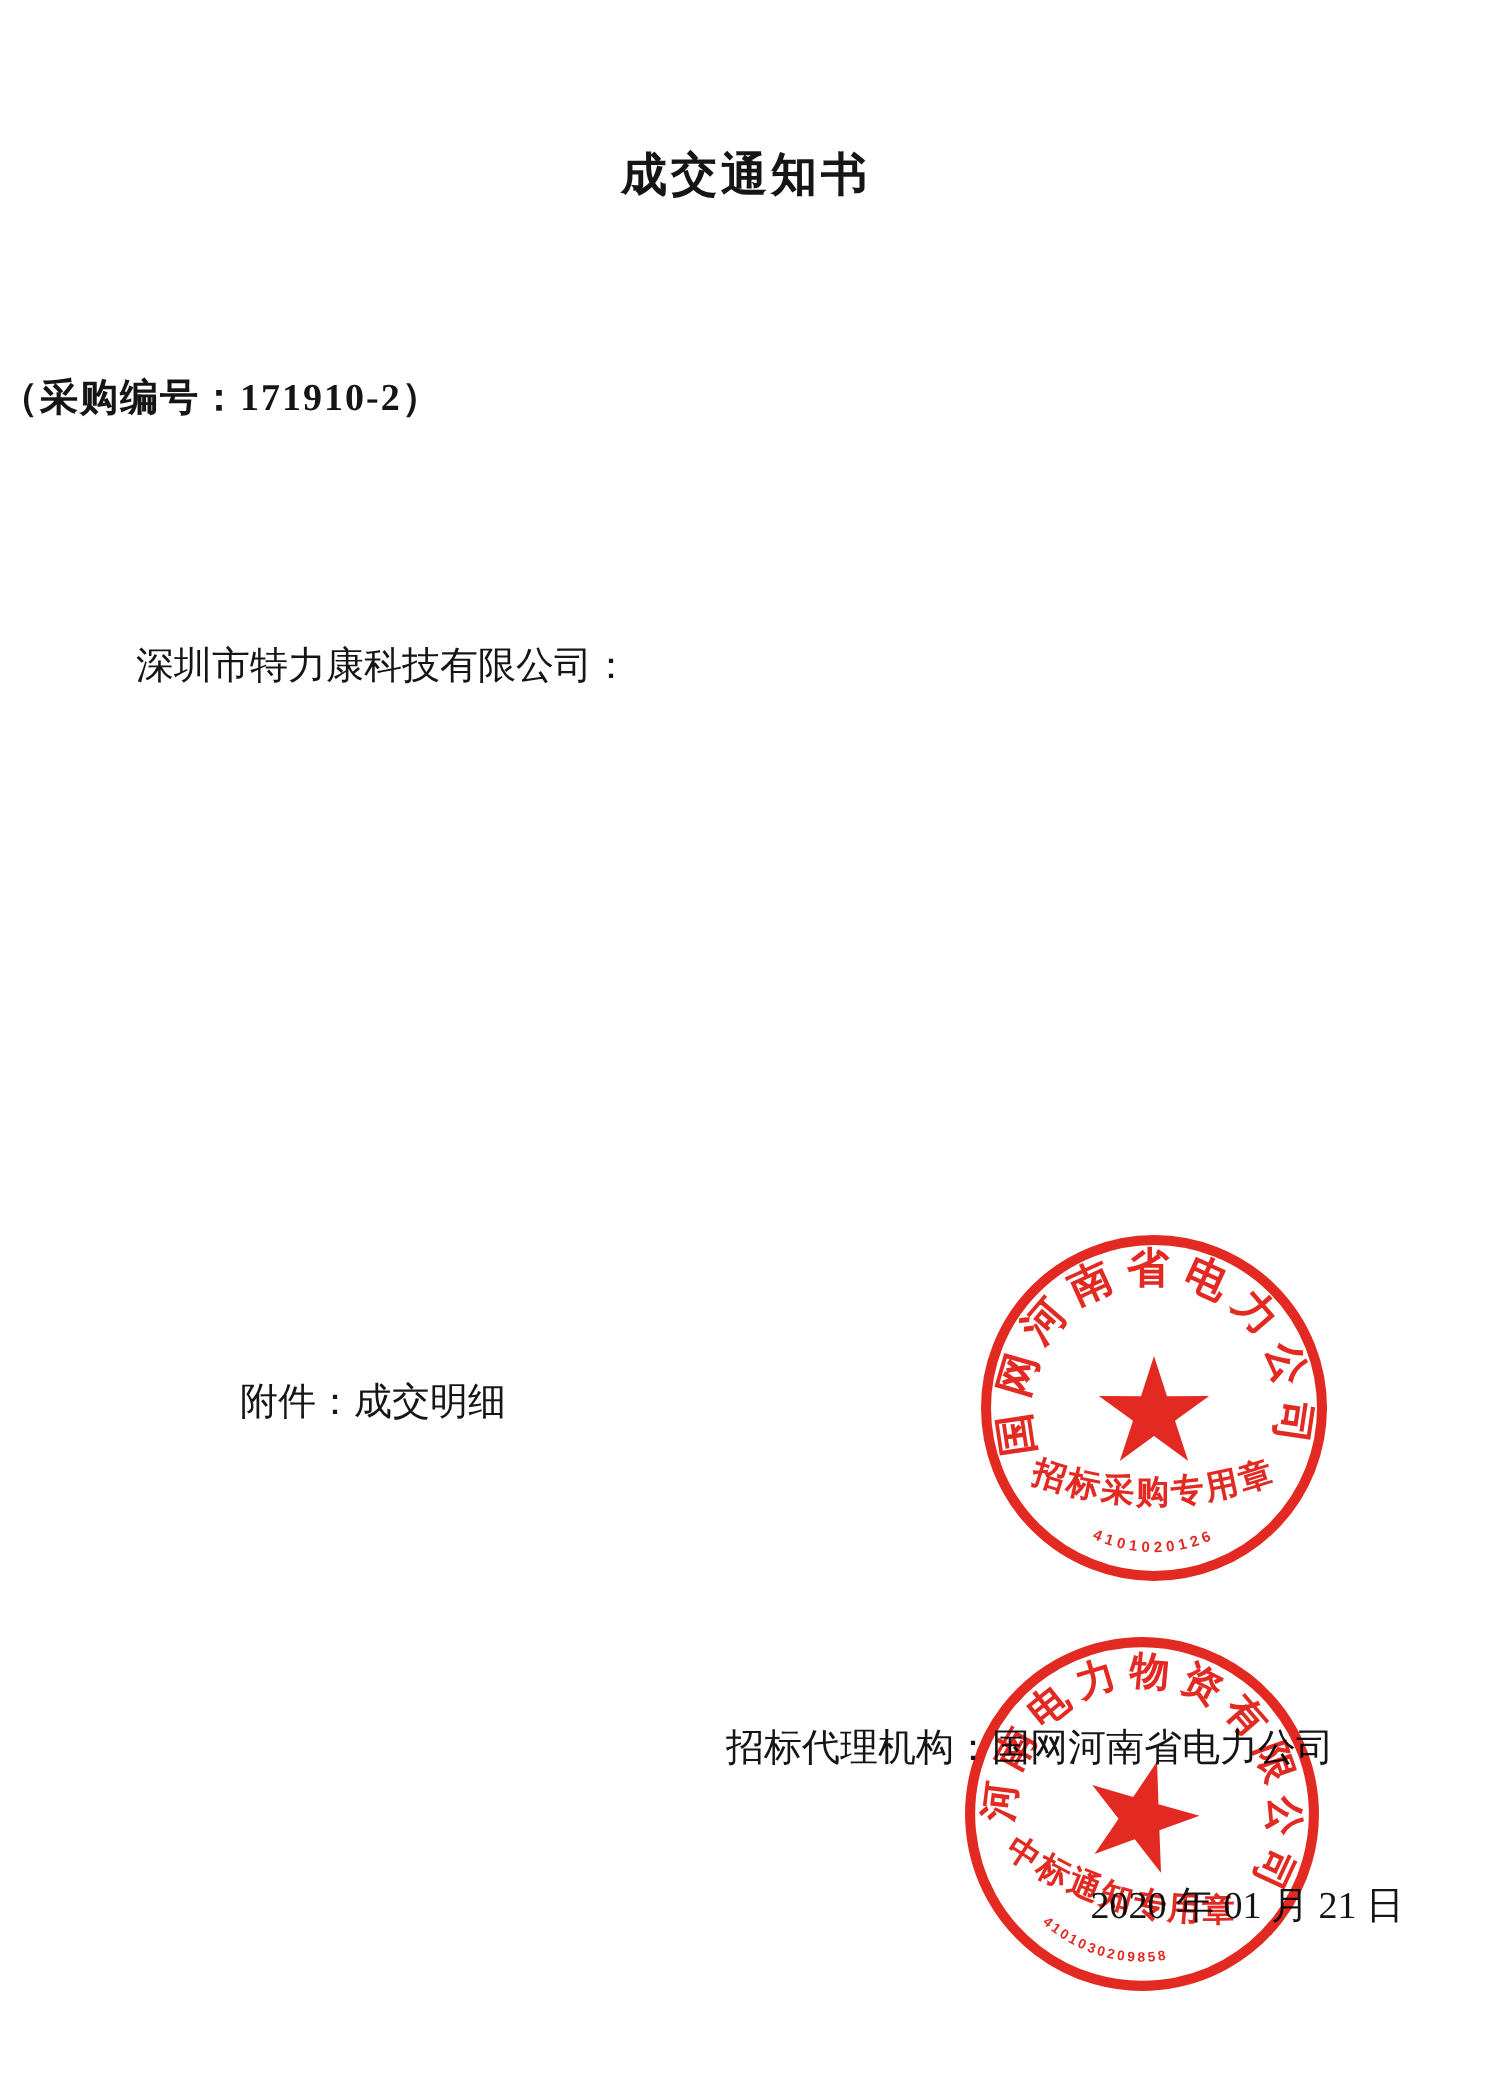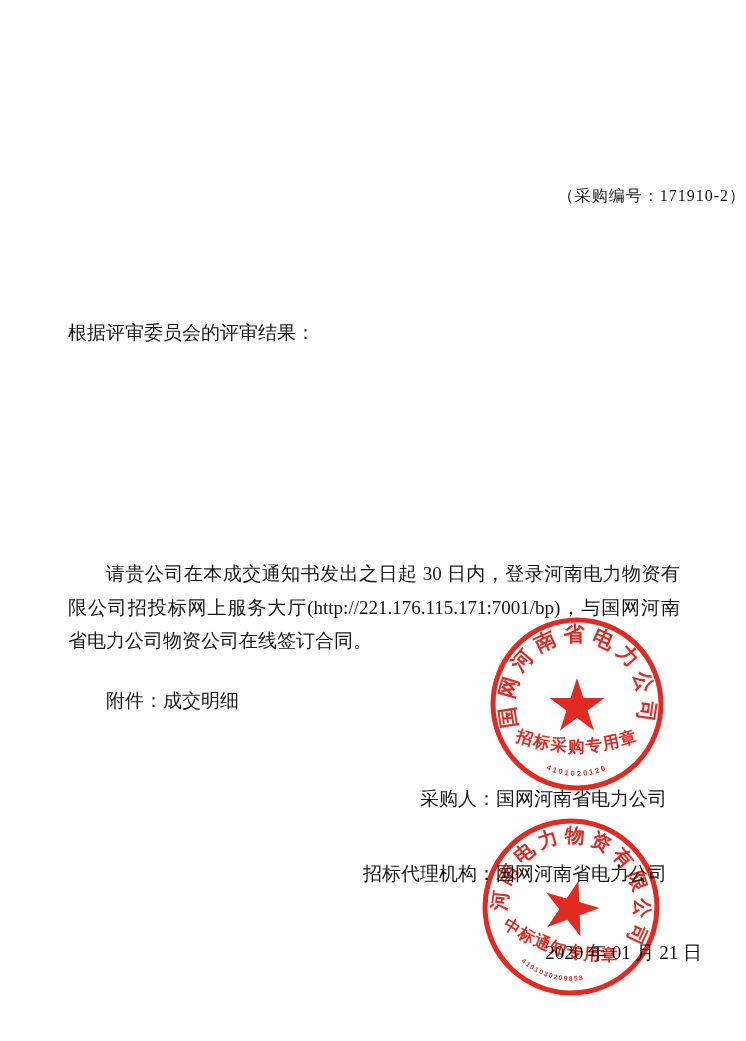--- a/index.html
+++ b/index.html
@@ -6,60 +6,59 @@
   .page {
     position:relative; width:746px; height:1041px; background:#ffffff;
     font-family:"Liberation Serif", serif; color:#151515; overflow:hidden;
   }
   .title {
     position:absolute; top:72px; left:0; width:100%; text-align:center;
     font-family:"Liberation Sans", sans-serif; font-weight:bold;
     font-size:23px; letter-spacing:2px;
   }
   .subtitle {
-    position:absolute; top:186px; left:0; width:100%; text-align:right;
-    font-size:16px; letter-spacing:1px;
+    position:absolute; top:186px; left:0; width:100%; text-align:left;
+    font-size:19px; letter-spacing:1px;font-weight:bold;
   }
   .addressee { position:absolute; top:320px; left:68px; font-size:19px; }
   .para {
     position:absolute; left:68px; width:612px; font-size:19px;
     line-height:33.5px; text-align:justify; text-indent:38px;
   }
   #para1 { top:406px; }
   #para2 { top:557px; }
   .redacted {
     filter: blur(3px); color:#8a8a8a; letter-spacing:1px;
     margin:0 6px; font-size:17px;
   }
-  .attachment { position:absolute; top:688px; left:106px; font-size:19px; }
+  .attachment { position:absolute; top:688px; left:120px; font-size:19px; }
   .sig { position:absolute; font-size:19px; white-space:nowrap; }
   #purchaser-line { top:786px; right:79px; }
   #agency-line    { top:861px; right:79px; }
   #date-line      { top:940px; right:44px; }
   .stamp { position:absolute; mix-blend-mode:multiply; pointer-events:none; }
   #stamp1 { left:489px; top:616px; width:176px; height:176px; }
   #stamp2 { left:480px; top:816px; width:182px; height:182px; }
   .seal-text { font-family:"Liberation Sans", sans-serif; font-weight:bold; }
 </style>
 </head>
 <body>
 
 <div class="page">
 
+  <div class="title">成交通知书</div>
 
   <div class="subtitle">（采购编号：171910-2）</div>
 
-  <div class="addressee">根据评审委员会的评审结果：</div>
+  <div class="addressee">深圳市特力康科技有限公司：</div>
 
 
-  <div class="para" id="para2">请贵公司在本成交通知书发出之日起 30 日内，登录河南电力物资有限公司招投标网上服务大厅(http://221.176.115.171:7001/bp)，与国网河南省电力公司物资公司在线签订合同。</div>
 
   <div class="attachment">附件：成交明细</div>
 
-  <div class="sig" id="purchaser-line">采购人：国网河南省电力公司</div>
 
   <div class="sig" id="agency-line">招标代理机构：国网河南省电力公司</div>
 
   <div class="sig" id="date-line">2020 年 01 月 21 日</div>
 
   <svg class="stamp" id="stamp1" viewBox="0 0 176 176">
     <defs>
       <path id="s1-arc" d="M 30 112.6 A 63 63 0 1 1 146 112.6" fill="none"></path>
       <path id="s1-label" d="M 34 127 Q 88 144 142 127" fill="none"></path>
       <path id="s1-serial" d="M 41.7 143.2 A 72 72 0 0 0 134.3 143.2" fill="none"></path>

